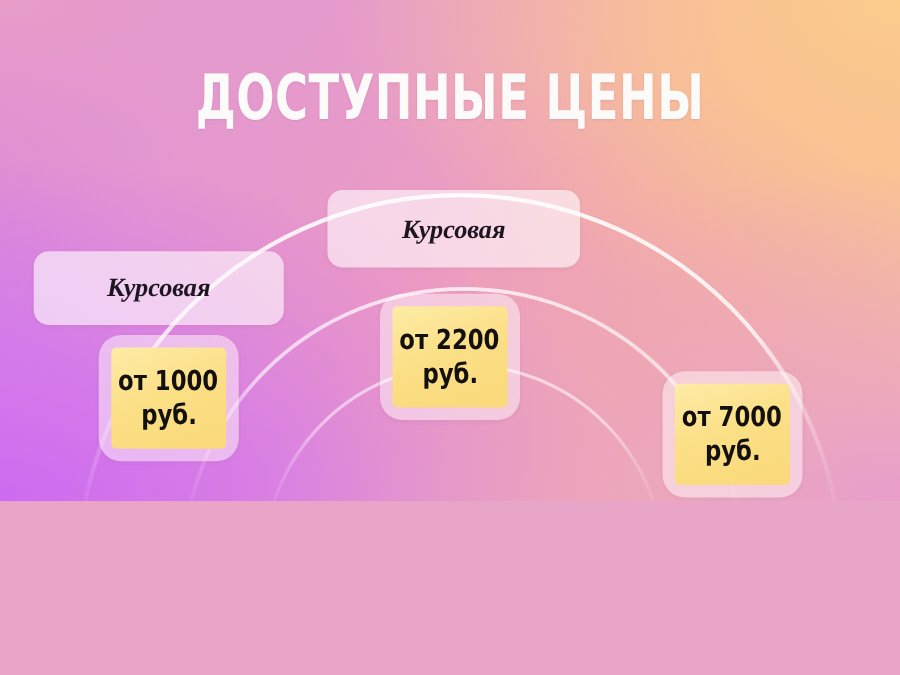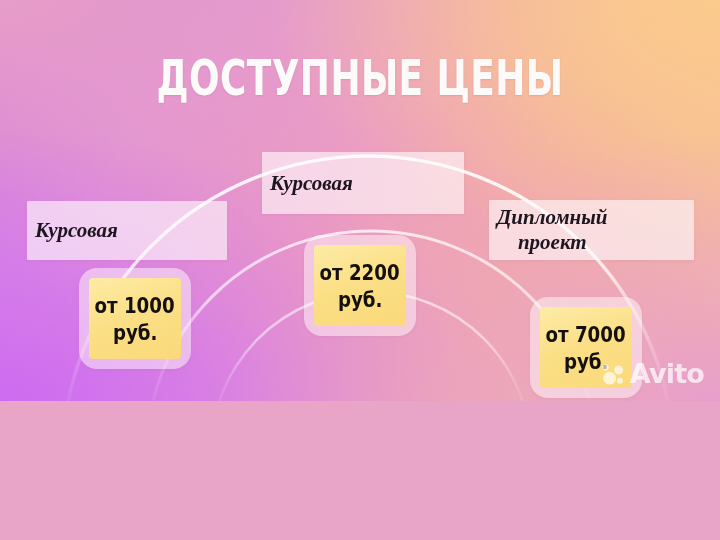--- a/index.html
+++ b/index.html
@@ -53,23 +53,23 @@
     transform:scaleX(0.80);
     transform-origin:50% 50%;
     text-shadow:0 1px 2px rgba(150,90,130,0.18);
     white-space:nowrap;
   }
 
   
   .plate{
     position:absolute;
     background:rgba(255,252,253,0.62);
-    border-radius:1px;
+    border-radius:12px;
     box-shadow:0 1px 3px rgba(150,90,130,0.10);
-    display:flex;align-items:center;justify-content:flex-start;
+    display:flex;align-items:center;justify-content:center;
     text-align:center;
     color:#1d1620;
     font-family:"Liberation Serif","DejaVu Serif",serif;
     font-style:italic;
     font-weight:700;
     font-size:21px;
     line-height:25px;
     padding:14px 8px;
     box-sizing:border-box;
   }
@@ -171,26 +171,20 @@
       <span>Курсовая</span>
     </div>
   </div>
 
   <div class="plate" id="plate-kursovaya">
     <div>
       <span>Курсовая</span>
     </div>
   </div>
 
-  <div class="plate" id="plate-diplom">
-    <div>
-      <span>Дипломный</span>
-      <span>проект</span>
-    </div>
-  </div>
 
   <div class="price-frame" id="frame-1000">
     <div class="price-chip">
       <span>от 1000</span>
       <span>руб.</span>
     </div>
   </div>
 
   <div class="price-frame" id="frame-2200">
     <div class="price-chip">
@@ -199,23 +193,14 @@
     </div>
   </div>
 
   <div class="price-frame" id="frame-7000">
     <div class="price-chip">
       <span>от 7000</span>
       <span>руб.</span>
     </div>
   </div>
 
-  <div id="avito">
-    <svg width="26" height="26" viewBox="0 0 26 26">
-      <circle cx="9.6" cy="17.2" r="6.4" fill="#ffffff" opacity="0.95"></circle>
-      <circle cx="18.6" cy="9.1" r="4.5" fill="#ffffff" opacity="0.95"></circle>
-      <circle cx="5.6" cy="6.3" r="3.1" fill="#ffffff" opacity="0.95"></circle>
-      <circle cx="19.9" cy="19.8" r="3.0" fill="#ffffff" opacity="0.95"></circle>
-    </svg>
-    <span class="wm-text">Avito</span>
-  </div>
 
 </div>
 
 </body></html>

